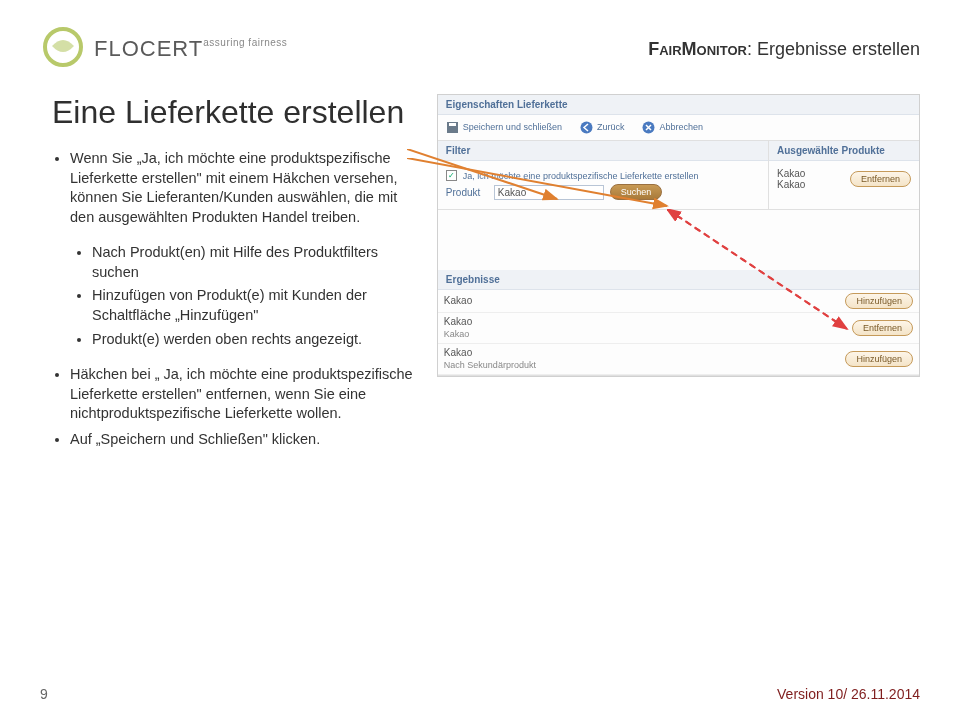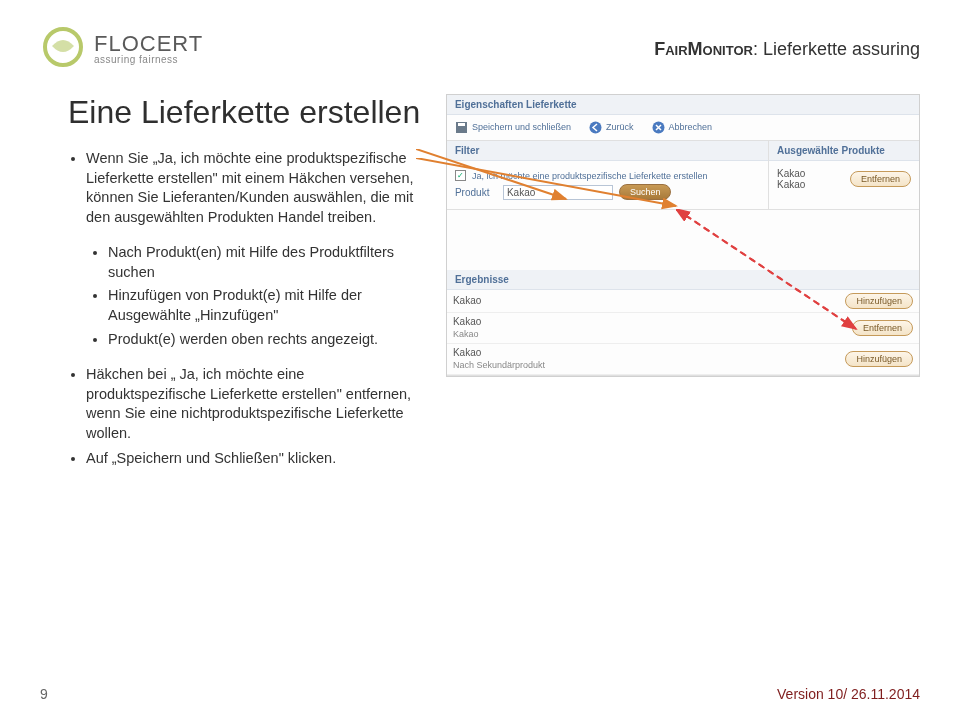--- a/index.html
+++ b/index.html
@@ -1,25 +1,25 @@
 <!DOCTYPE html>
 <html><head>
 <meta charset="utf-8">
 <style>
 *{box-sizing:border-box;margin:0;padding:0}
 body{width:960px;height:716px;font-family:Arial,Helvetica,sans-serif;background:#fff;color:#333;position:relative;overflow:hidden}
 .header{display:flex;justify-content:space-between;align-items:center;padding:24px 40px 10px 40px}
 .logo{display:flex;align-items:center;gap:8px}
 .logo-mark svg{width:46px;height:46px}
-.logo-text{display:flex;flex-direction:column;line-height:1}
+.logo-text{display:flex;line-height:1}
 .logo-name{font-size:22px;font-weight:400;letter-spacing:1px;color:#5a5a5a}
 .logo-tag{font-size:10px;color:#888;letter-spacing:0.5px}
 .doc-title{font-size:18px;color:#333}
 .doc-title .sc{font-variant:small-caps;font-weight:bold}
-.page{padding:10px 40px 0 68px;display:flex;gap:20px}
+.page{padding:10px 40px 0 52px;display:flex;gap:20px}
 .left{width:370px}
 .right{width:490px;position:relative}
 h1{font-size:32px;font-weight:400;color:#2f2f2f;margin-bottom:18px}
 ul.main{list-style:disc;padding-left:18px;font-size:14.5px;line-height:1.35;color:#333}
 ul.main>li{margin-bottom:6px}
 ul.sub{list-style:disc;padding-left:22px;margin:16px 0}
 ul.sub>li{margin-bottom:4px}
 .screenshot{border:1px solid #d0d0d0;background:#fdfdfd;font-size:10px;color:#555}
 .sc-section{border-bottom:1px solid #e0e0e0}
 .sc-hdr{background:#eff2f6;border-bottom:1px solid #dde3eb;padding:4px 8px;color:#507098;font-weight:bold}
@@ -55,33 +55,33 @@
           <circle cx="23" cy="23" r="18" fill="none" stroke="#b8c96a" stroke-width="4"></circle>
           <path d="M12 22 Q23 10 34 22 Q23 34 12 22" fill="#b8c96a" opacity="0.6"></path>
         </svg>
     </span>
     <span class="logo-text">
       <span class="logo-name">FLOCERT</span>
       <span class="logo-tag">assuring fairness</span>
     </span>
   </div>
   <div class="doc-title">
-    <span class="sc">FairMonitor</span><span>: Lieferkette assuring</span>
+    <span class="sc">FairMonitor</span><span>: Ergebnisse erstellen</span>
   </div>
 </div>
 
 <div class="page">
   <div class="left">
     <h1>Eine Lieferkette erstellen</h1>
     <ul class="main">
       <li>
         <span>Wenn Sie „Ja, ich möchte eine produktspezifische Lieferkette erstellen" mit einem Häkchen versehen, können Sie Lieferanten/Kunden auswählen, die mit den ausgewählten Produkten Handel treiben.</span>
         <ul class="sub">
           <li>Nach Produkt(en) mit Hilfe des Produktfilters  suchen</li>
-          <li>Hinzufügen von Produkt(e) mit Hilfe der Ausgewählte „Hinzufügen"</li>
+          <li>Hinzufügen von Produkt(e) mit Kunden der Schaltfläche „Hinzufügen"</li>
           <li>Produkt(e) werden oben rechts angezeigt.</li>
         </ul>
       </li>
       <li>Häkchen bei „ Ja, ich möchte eine produktspezifische Lieferkette erstellen" entfernen, wenn Sie eine nichtproduktspezifische Lieferkette wollen.</li>
       <li>Auf „Speichern und Schließen" klicken.</li>
     </ul>
   </div>
 
   <div class="right">
     <div class="screenshot">

